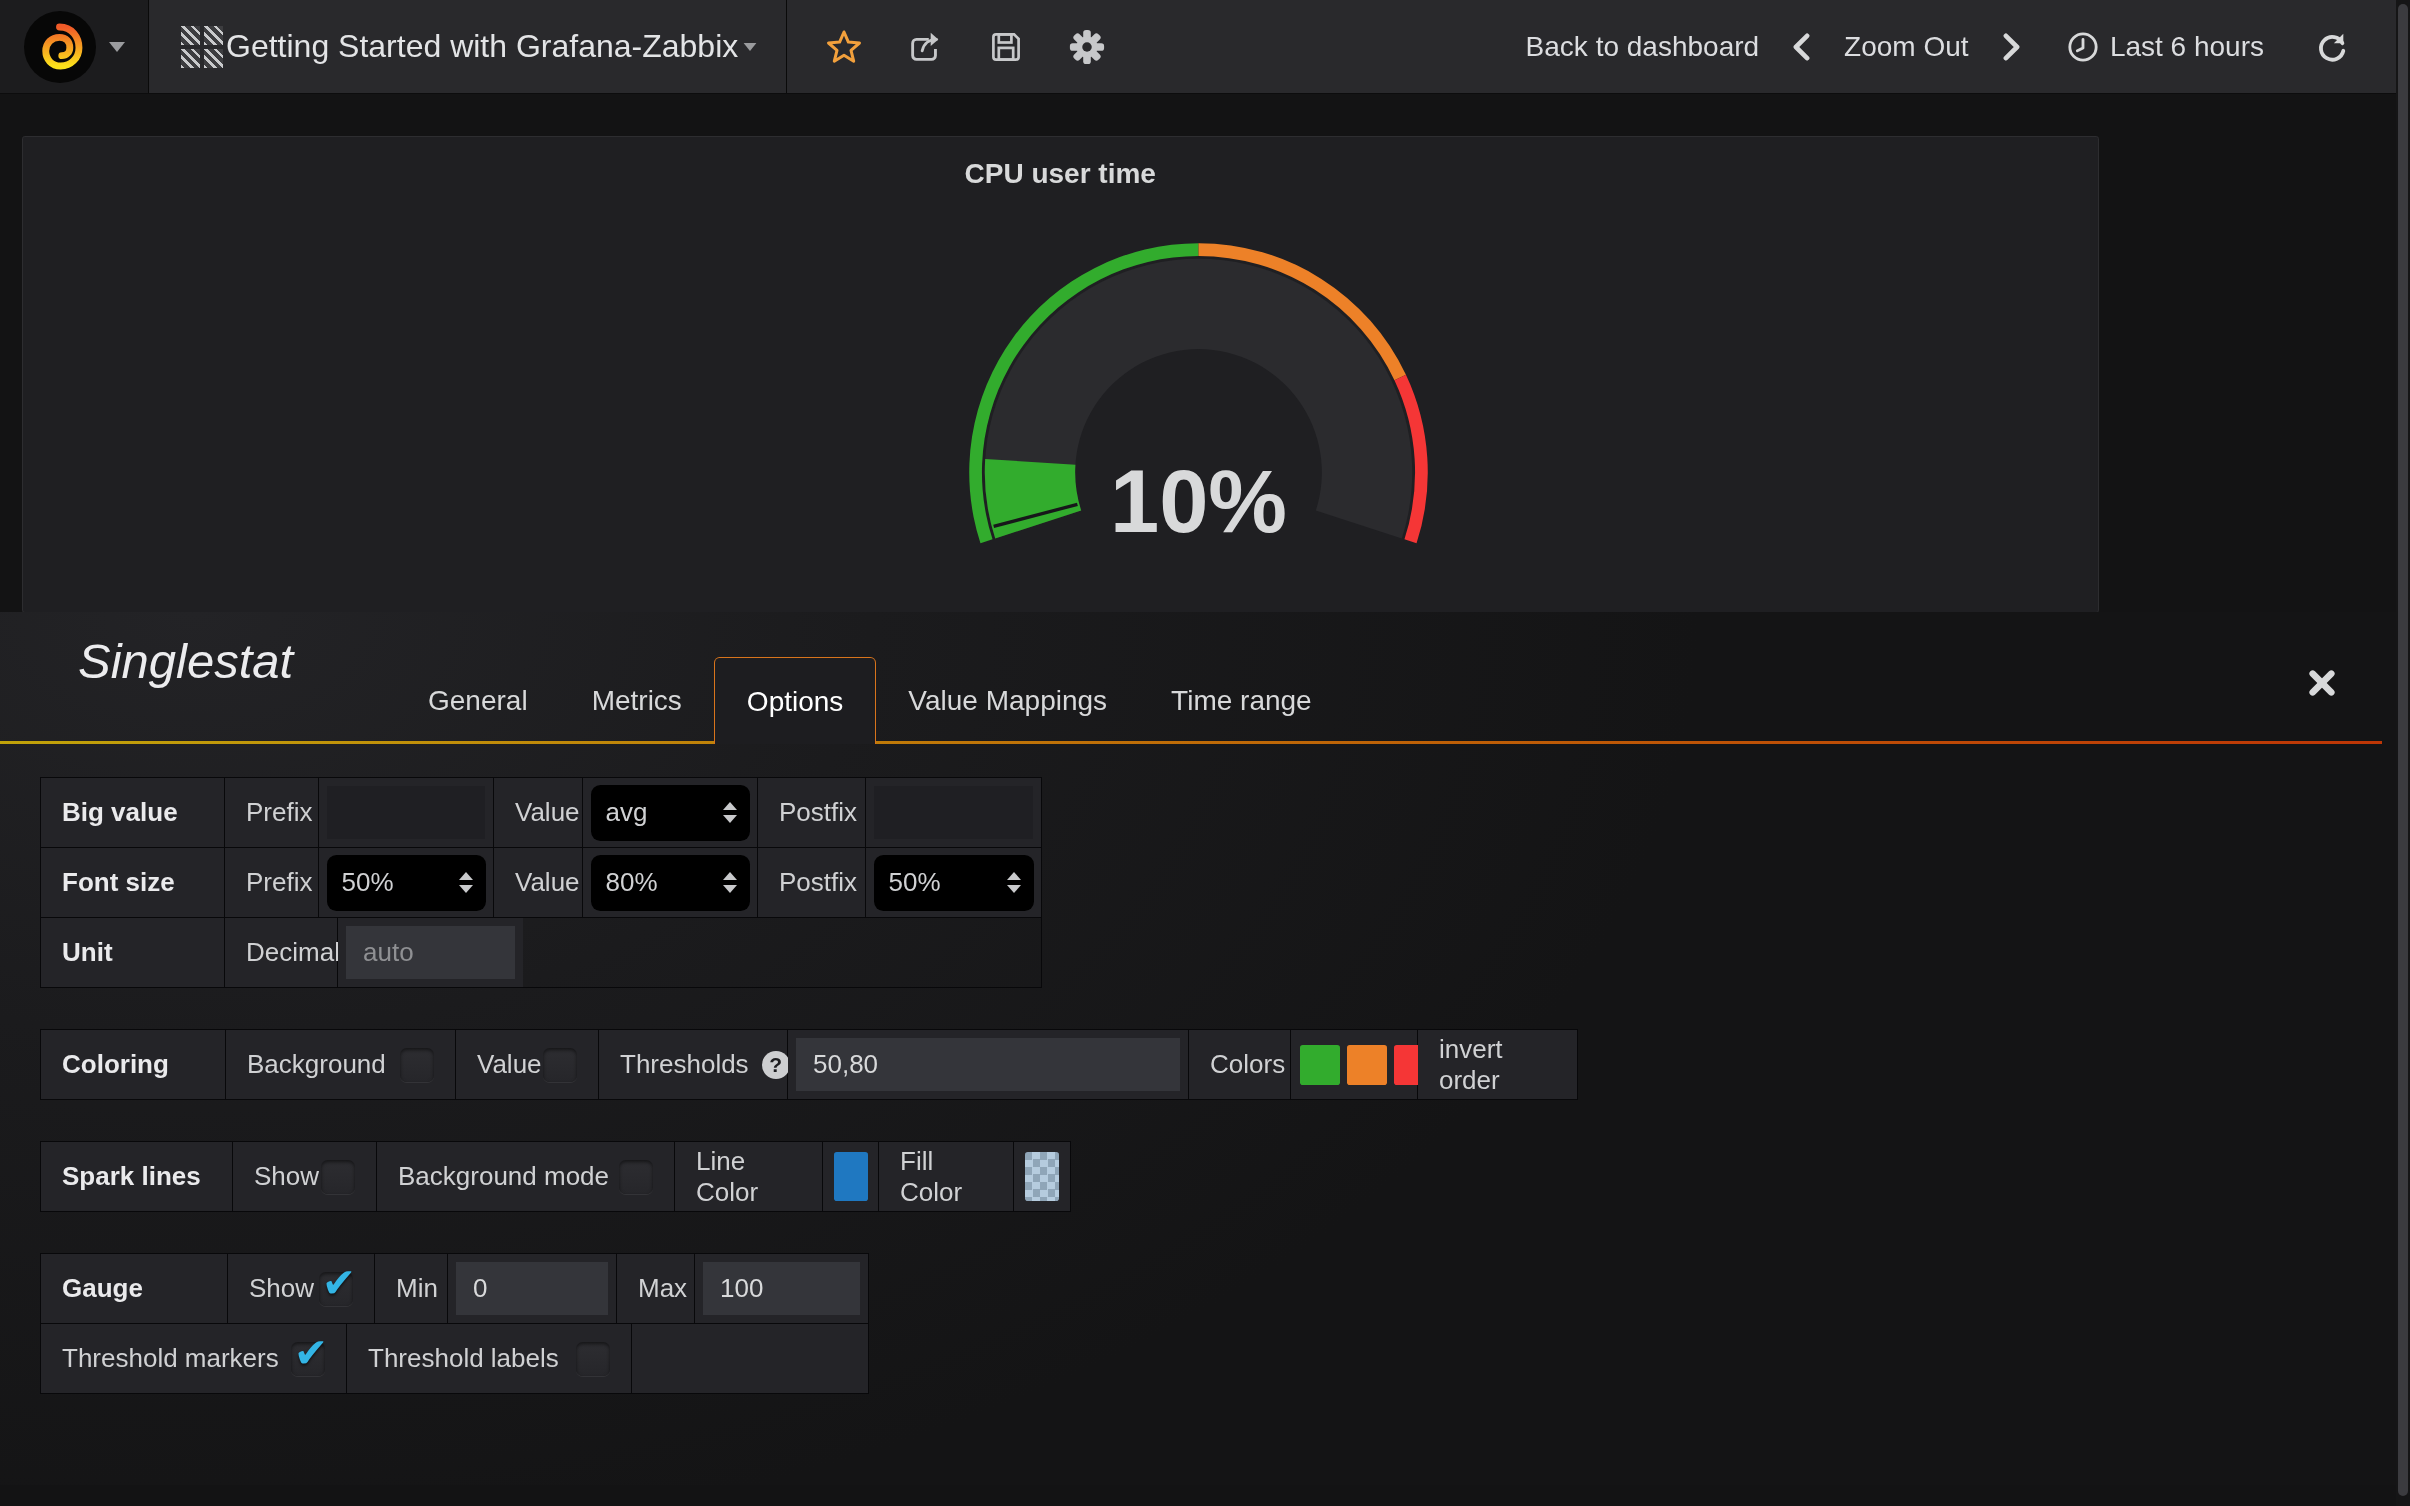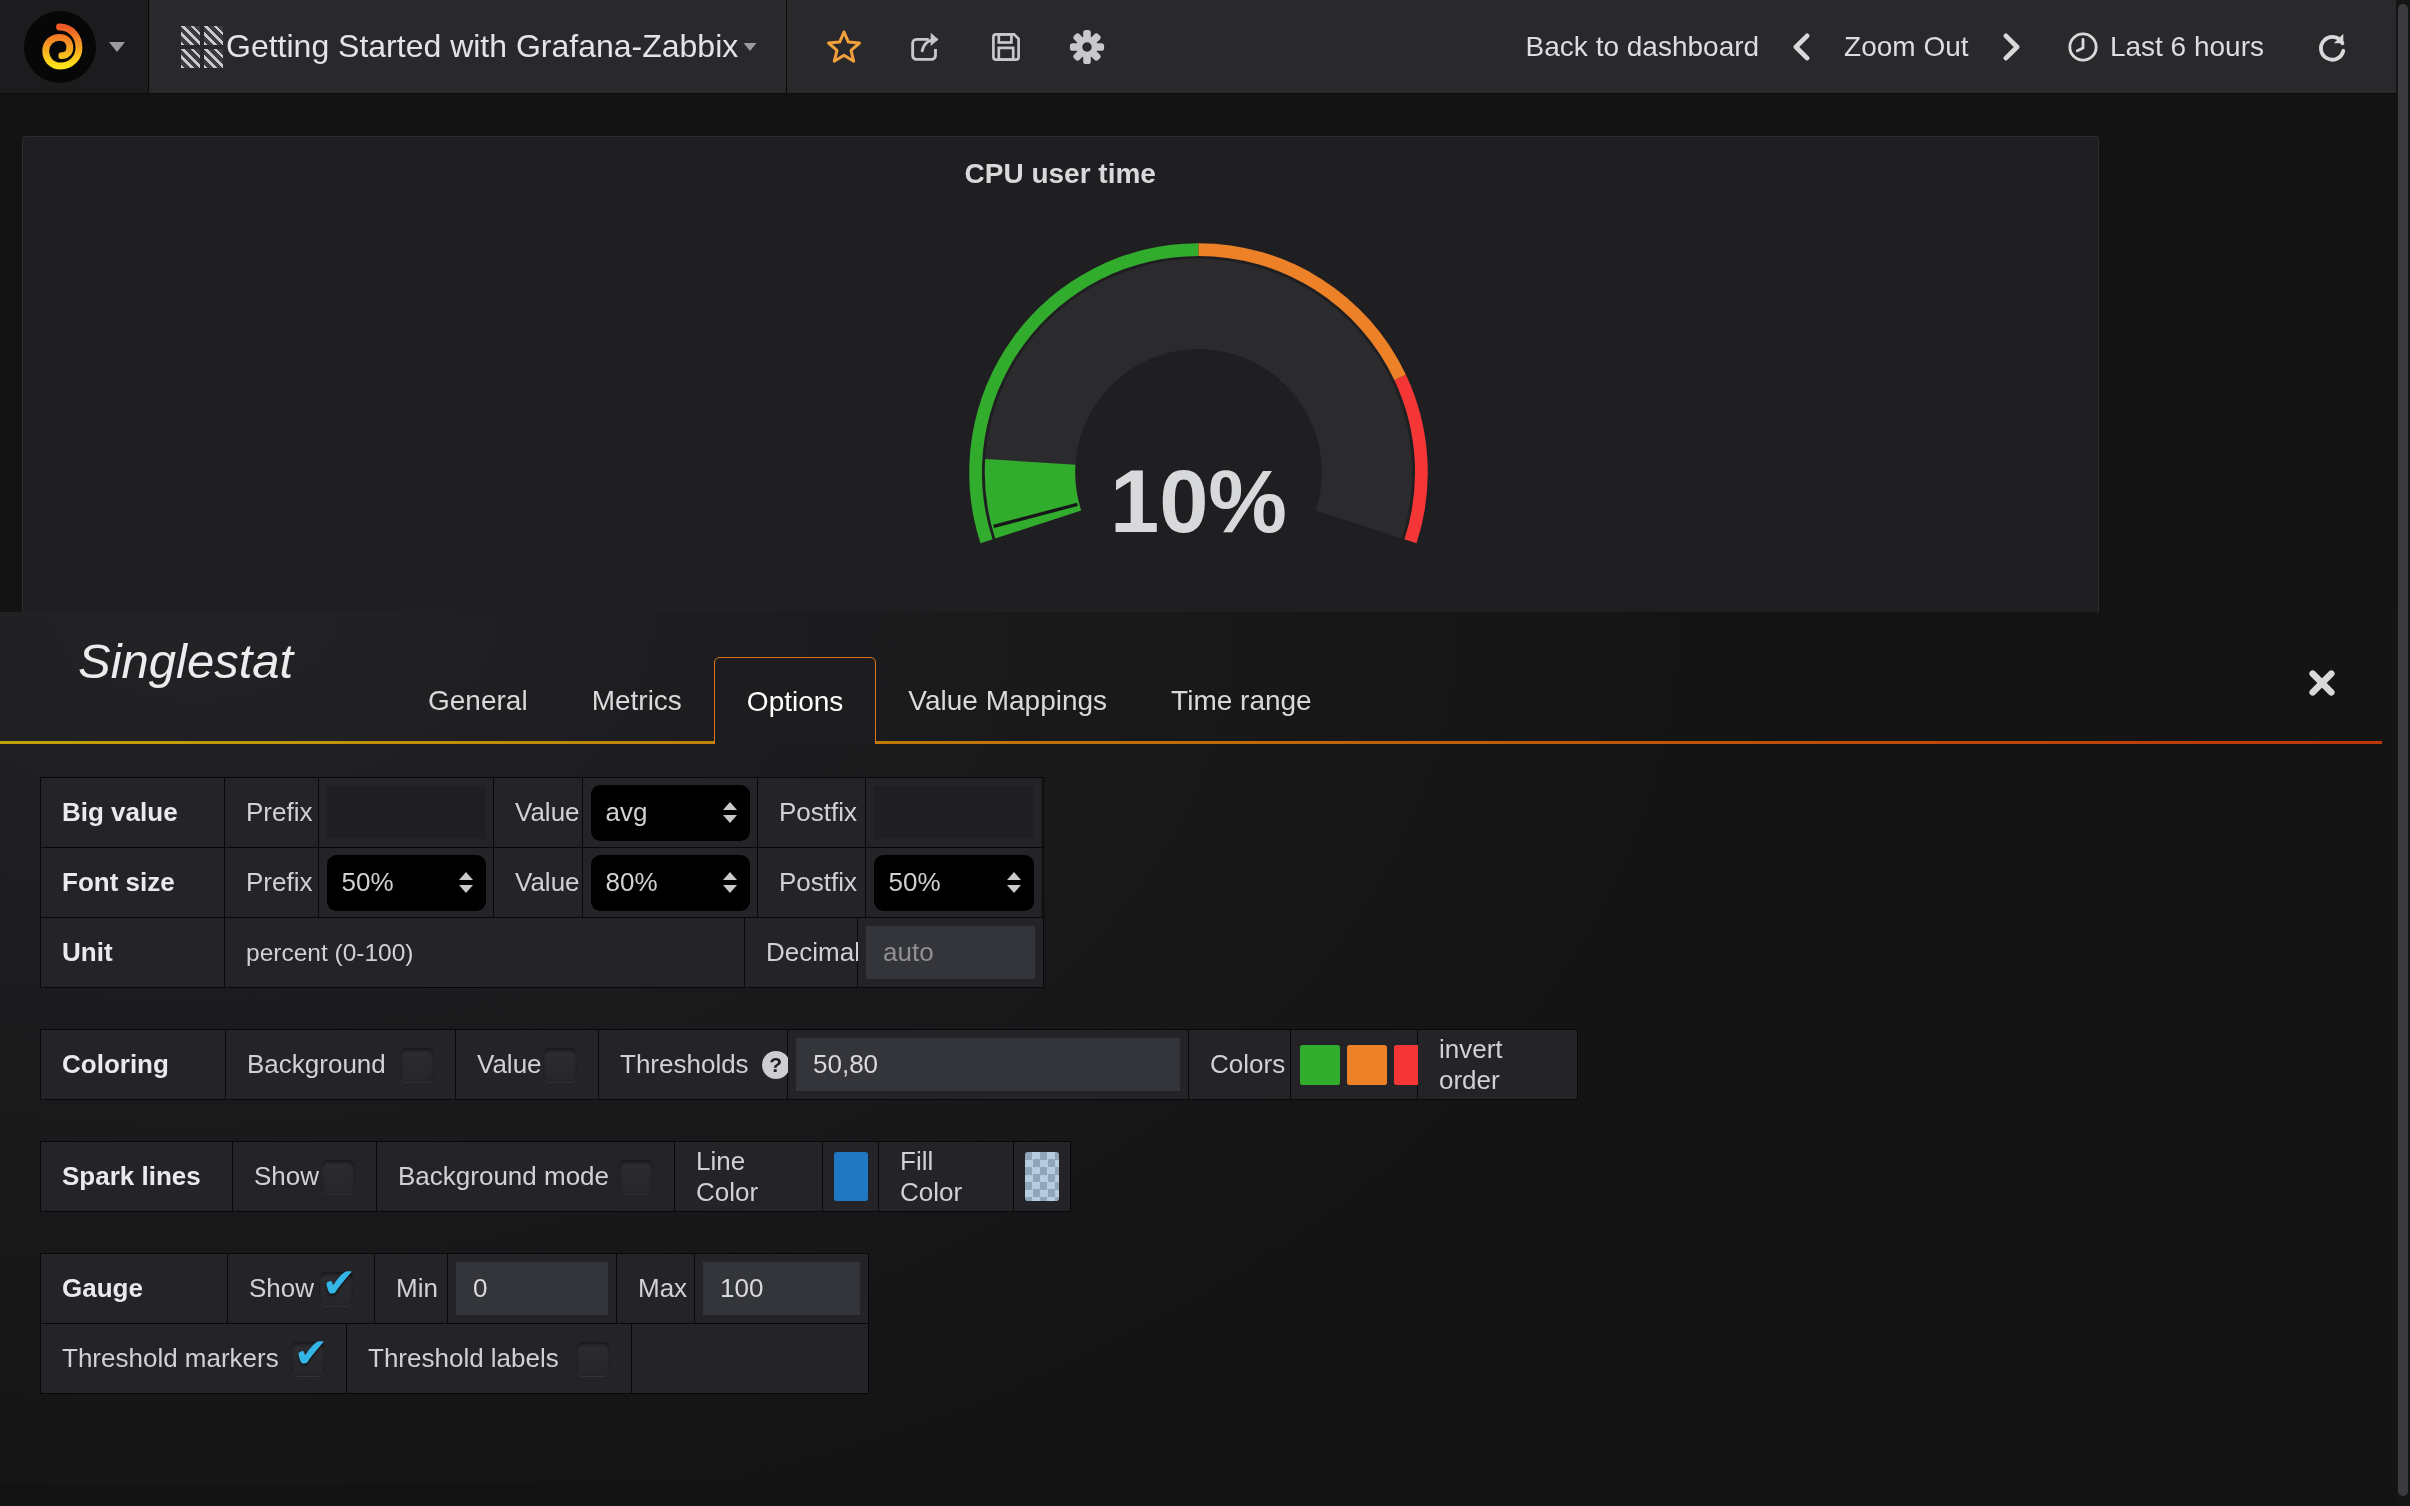--- a/index.html
+++ b/index.html
@@ -268,21 +268,20 @@
             <span class="updown">
                 <i class="up"></i>
                 <i class="dn"></i>
               </span>
           </div>
         </div>
       </div>
 
       <div class="trow">
         <div class="cell lbl" style="width:184px">Unit</div>
-        <div class="cell linkish" style="width:520px;font-size:24.5px">percent (0-100)</div>
         <div class="cell" style="width:113px">Decimals</div>
         <div class="cell icell light" style="width:185px">
           <input placeholder="auto" style="">
         </div>
       </div>
     </div>
     <br>
 
     
     <div class="tgroup">

